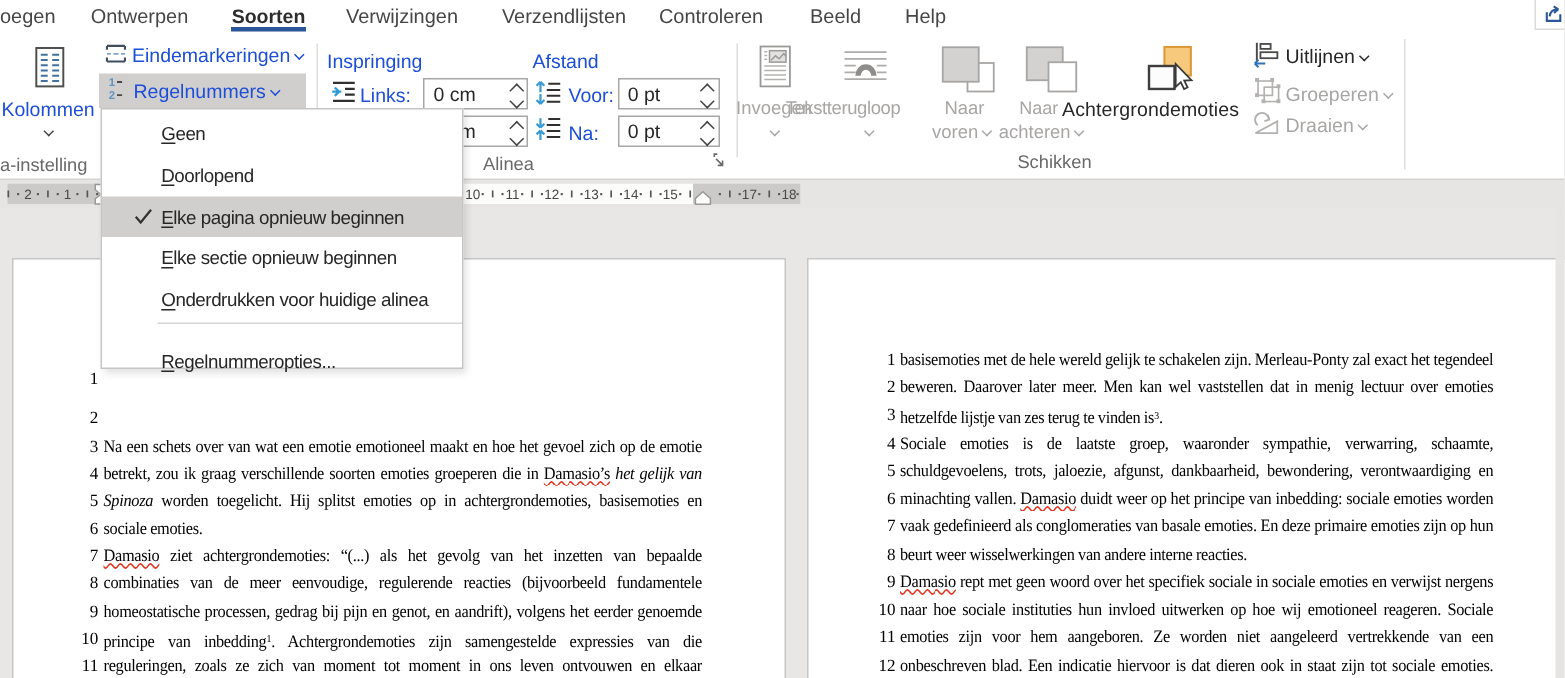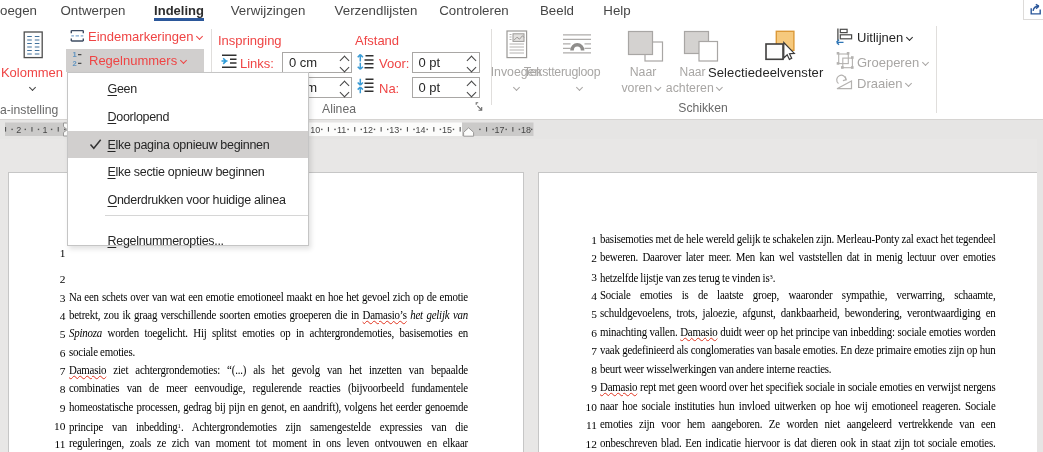--- a/index.html
+++ b/index.html
@@ -4,21 +4,21 @@
   html,body{margin:0;padding:0;}
   body{width:1043px;height:452px;overflow:hidden;position:relative;
        font-family:"Liberation Sans",sans-serif;background:#e8e7e6;}
   .abs{position:absolute;}
   
   #ribbon{position:absolute;left:0;top:0;width:1043px;height:119px;background:#fff;
           border-bottom:1px solid #d6d4d2;}
   .tab{position:absolute;top:2.5px;font-size:13.3px;color:#464646;white-space:nowrap;}
   .sep{position:absolute;width:1px;background:#e0dedc;}
   .glabel{position:absolute;font-size:12.2px;color:#696969;white-space:nowrap;}
-  .rlab{position:absolute;font-size:13px;color:#ef4444;white-space:nowrap;}
+  .rlab{position:absolute;font-size:13px;color:#1d4ed8;white-space:nowrap;}
   .gray{color:#a8a6a4;}
   .chv{display:inline-block;width:4px;height:4px;border-right:1.2px solid currentColor;
        border-bottom:1.2px solid currentColor;transform:rotate(45deg);vertical-align:2px;}
   .inp{position:absolute;background:#fff;border:1px solid #a9a7a5;box-sizing:border-box;
        font-size:13px;color:#262626;padding:2px 0 0 6px;}
   .spin{position:absolute;width:6px;height:6px;border-right:1.2px solid #444;
         border-bottom:1.2px solid #444;}
   .up{transform:rotate(-135deg);} .dn{transform:rotate(45deg);}
   
   #dd{position:absolute;left:67px;top:72px;width:242px;height:174px;background:#fff;
@@ -38,21 +38,21 @@
       line-height:12px;color:#000;letter-spacing:-0.22px;word-spacing:-0.2px;}
   .jl{text-align:justify;text-align-last:justify;}
   .sq{text-decoration:underline;text-decoration-style:wavy;text-decoration-color:#e0331f;
       text-decoration-thickness:1px;text-underline-offset:1px;text-decoration-skip-ink:none;}
   sup{font-size:7px;vertical-align:3px;letter-spacing:0;}
 </style></head>
 <body>
 <div id="ribbon">
   <span class="tab" style="left:37px;transform:translateX(-100%);">Invoegen</span>
   <span class="tab" style="left:93px;transform:translateX(-50%);">Ontwerpen</span>
-  <span class="tab" style="left:179px;transform:translateX(-50%);color:#2d2d2d;font-weight:700;font-size:13px;top:3px;">Indeling</span>
+  <span class="tab" style="left:179px;transform:translateX(-50%);color:#2d2d2d;font-weight:700;font-size:13px;top:3px;">Soorten</span>
   <span class="tab" style="left:268px;transform:translateX(-50%);">Verwijzingen</span>
   <span class="tab" style="left:376px;transform:translateX(-50%);">Verzendlijsten</span>
   <span class="tab" style="left:474px;transform:translateX(-50%);">Controleren</span>
   <span class="tab" style="left:557px;transform:translateX(-50%);">Beeld</span>
   <span class="tab" style="left:617px;transform:translateX(-50%);">Help</span>
   <div class="abs" style="left:154px;top:17.5px;width:50px;height:3px;background:#2b579a;"></div>
 
   <div class="sep" style="left:211px;top:29px;height:76px;"></div>
   <div class="sep" style="left:491px;top:29px;height:76px;"></div>
   <div class="sep" style="left:936px;top:26px;height:87px;"></div>
@@ -87,21 +87,21 @@
   <span class="spin dn" style="left:468px;top:89px;"></span>
 
   <span class="rlab gray" style="left:516px;top:65px;transform:translateX(-50%);font-size:12.3px;">Invoegen</span>
   <span class="chv abs" style="left:514px;top:85px;color:#a8a6a4;"></span>
   <span class="rlab gray" style="left:562px;top:65px;transform:translateX(-50%);font-size:12.3px;letter-spacing:-0.25px;">Tekstterugloop</span>
   <span class="chv abs" style="left:577px;top:85px;color:#a8a6a4;"></span>
   <span class="rlab gray" style="left:643px;top:64.5px;transform:translateX(-50%);font-size:12.3px;">Naar</span>
   <span class="rlab gray" style="left:641px;top:80.5px;transform:translateX(-50%);font-size:12.3px;">voren <span class="chv"></span></span>
   <span class="rlab gray" style="left:692.5px;top:64.5px;transform:translateX(-50%);font-size:12px;">Naar</span>
   <span class="rlab gray" style="left:694px;top:80.5px;transform:translateX(-50%);font-size:12.3px;">achteren <span class="chv"></span></span>
-  <span class="rlab" style="left:708px;top:64.5px;color:#262626;letter-spacing:0.1px;">Selectiedeelvenster</span>
+  <span class="rlab" style="left:708px;top:64.5px;color:#262626;letter-spacing:0.1px;">Achtergrondemoties</span>
   <span class="rlab" style="left:857px;top:29.5px;color:#262626;">Uitlijnen <span class="chv"></span></span>
   <span class="rlab gray" style="left:857px;top:54.5px;">Groeperen <span class="chv"></span></span>
   <span class="rlab gray" style="left:857px;top:75.5px;">Draaien <span class="chv"></span></span>
 
   <svg class="abs" style="left:0;top:0;" width="1043" height="119" viewBox="0 0 1043 119">
 
     <g stroke="#4d4d4d" stroke-width="1.3" fill="#fdfdfd">
       <rect x="24.2" y="32" width="18" height="25.6"></rect>
     </g>
     <g stroke="#41719c" stroke-width="1.2">

